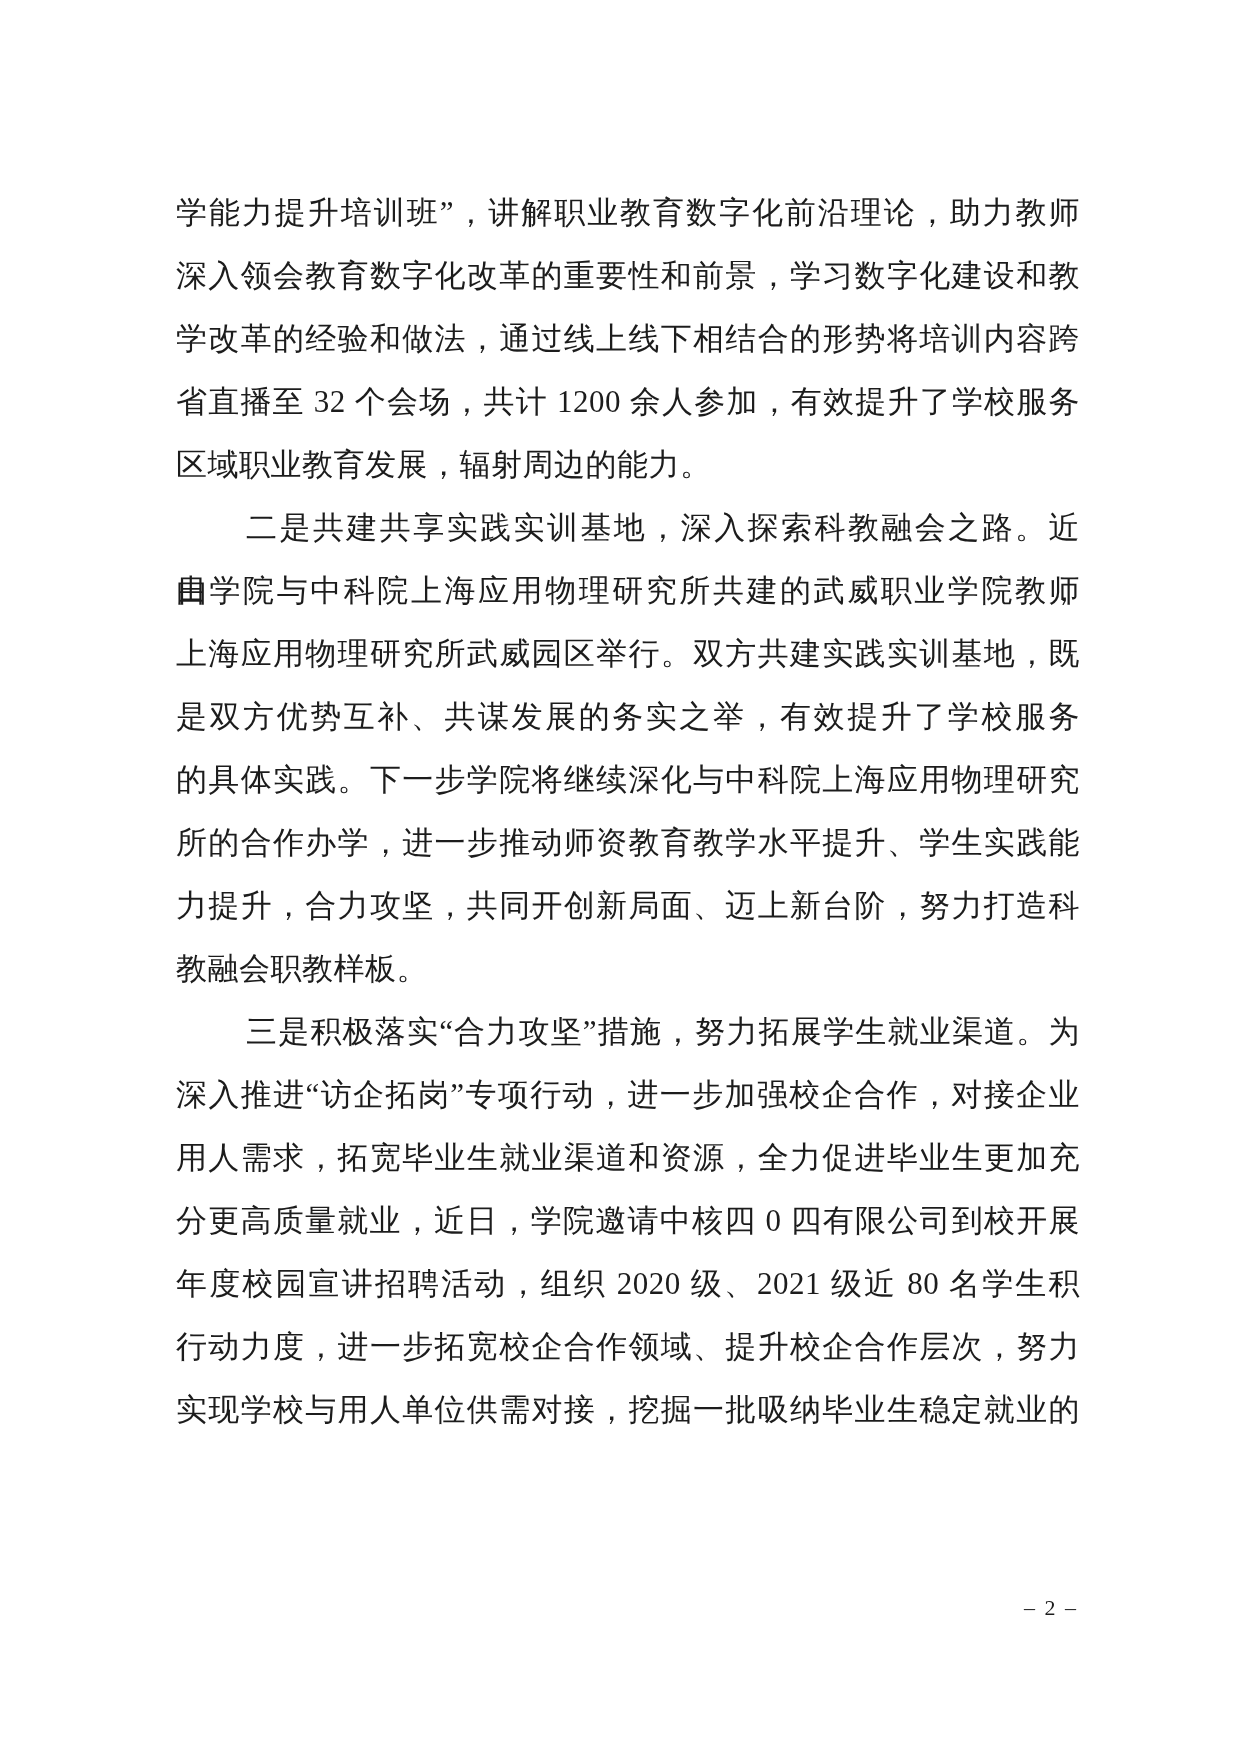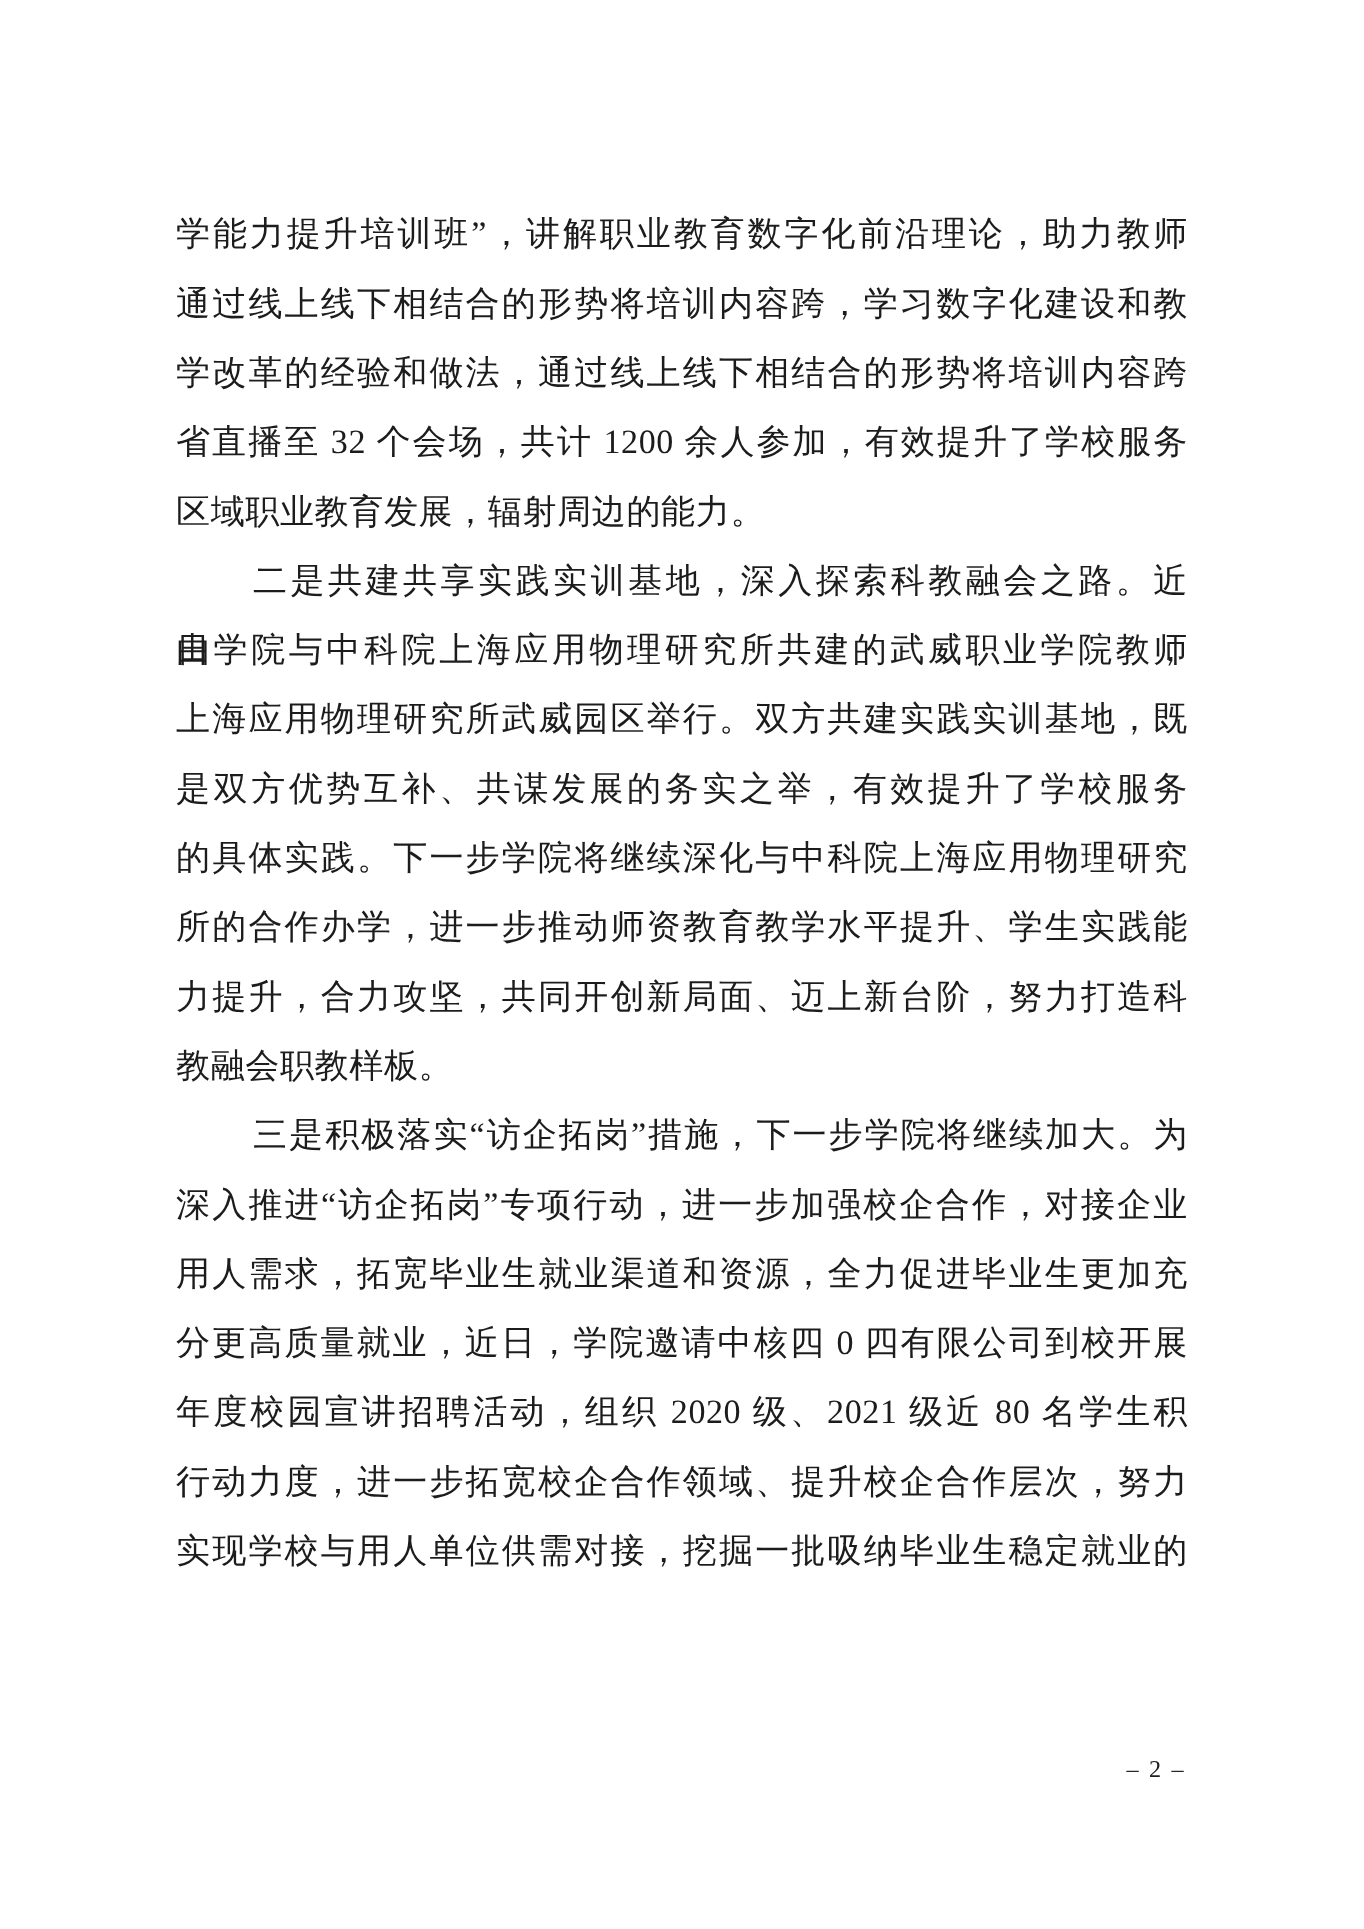--- a/index.html
+++ b/index.html
@@ -21,20 +21,21 @@
     left: 160px;
     top: 181px;
     width: 920px;
   }
   .line {
     height: 63px;
     line-height: 63px;
     font-size: 31px;
     letter-spacing: 0.5px;
     white-space: normal;
+    margin-left: 16px;
   }
   .line.justify {
     text-align: justify;
     text-align-last: justify;
   }
   .line.left {
     text-align: center;
     text-align-last: left;
   }
   .line.indent {
@@ -49,33 +50,33 @@
     color: #1c1c1c;
     letter-spacing: 2px;
   }
 </style>
 </head>
 <body>
 
 <div class="page">
   <div class="text-block">
       <div class="line justify">学能力提升培训班”，讲解职业教育数字化前沿理论，助力教师</div>
-      <div class="line justify">通过线上线下相结合的形势将培训内容跨，学习数字化建设和教</div>
+      <div class="line justify">深入领会教育数字化改革的重要性和前景，学习数字化建设和教</div>
       <div class="line justify">学改革的经验和做法，通过线上线下相结合的形势将培训内容跨</div>
       <div class="line justify">省直播至 32 个会场，共计 1200 余人参加，有效提升了学校服务</div>
       <div class="line left">区域职业教育发展，辐射周边的能力。</div>
       <div class="line justify indent">二是共建共享实践实训基地，深入探索科教融会之路。近日，</div>
       <div class="line justify">由学院与中科院上海应用物理研究所共建的武威职业学院教师</div>
       <div class="line justify">上海应用物理研究所武威园区举行。双方共建实践实训基地，既</div>
       <div class="line justify">是双方优势互补、共谋发展的务实之举，有效提升了学校服务</div>
       <div class="line justify">的具体实践。下一步学院将继续深化与中科院上海应用物理研究</div>
       <div class="line justify">所的合作办学，进一步推动师资教育教学水平提升、学生实践能</div>
       <div class="line justify">力提升，合力攻坚，共同开创新局面、迈上新台阶，努力打造科</div>
       <div class="line left">教融会职教样板。</div>
-      <div class="line justify indent">三是积极落实“访企拓岗”措施，下一步学院将继续加大。为</div>
+      <div class="line justify indent">三是积极落实“合力攻坚”措施，努力拓展学生就业渠道。为</div>
       <div class="line justify">深入推进“访企拓岗”专项行动，进一步加强校企合作，对接企业</div>
       <div class="line justify">用人需求，拓宽毕业生就业渠道和资源，全力促进毕业生更加充</div>
       <div class="line justify">分更高质量就业，近日，学院邀请中核四 0 四有限公司到校开展</div>
       <div class="line justify">年度校园宣讲招聘活动，组织 2020 级、2021 级近 80 名学生积</div>
       <div class="line justify">行动力度，进一步拓宽校企合作领域、提升校企合作层次，努力</div>
       <div class="line justify">实现学校与用人单位供需对接，挖掘一批吸纳毕业生稳定就业的</div>
     </div>
   <div class="page-number">– 2 –</div>
 </div>
 

